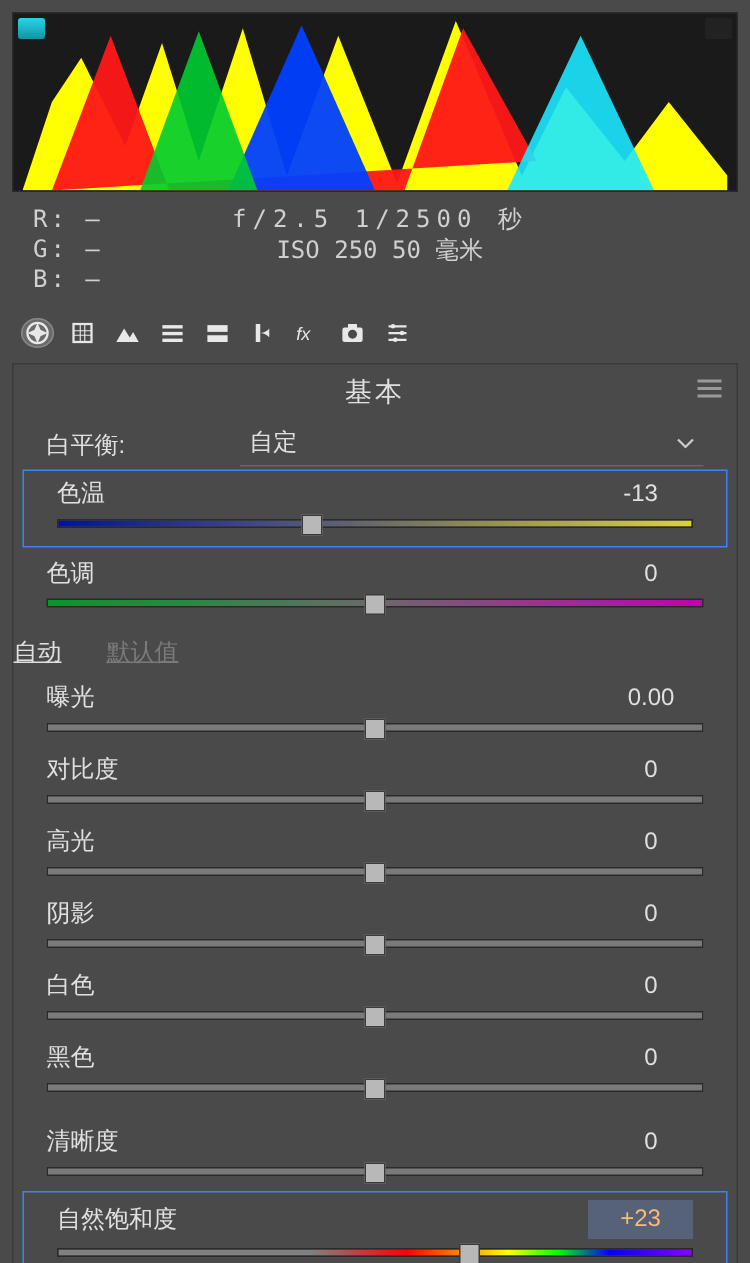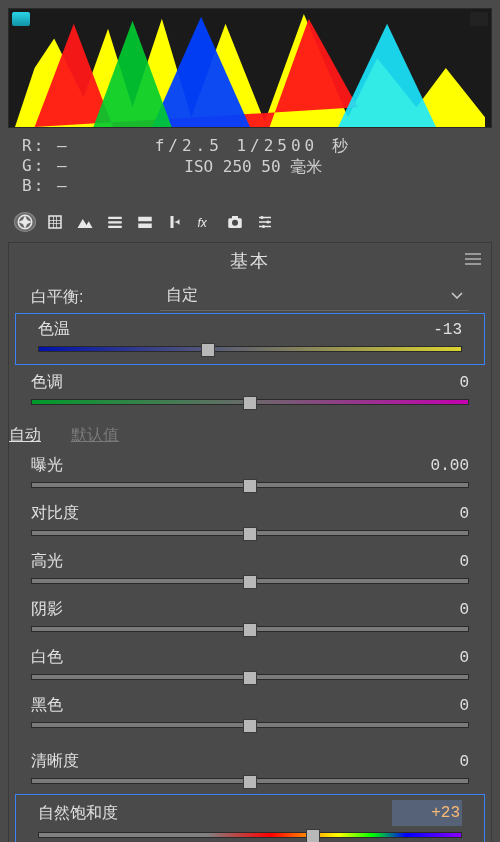--- a/index.html
+++ b/index.html
@@ -87,22 +87,22 @@
   .row {
     display: flex;
     align-items: center;
     padding: 5px 22px 0 22px;
     font-size: 16px;
     color: #e0e0e0;
   }
   .row .label { flex: 1; }
   .row .value {
     width: 70px;
-    text-align: right;
-    font-family: Liberation Mono, monospace;
+    text-align: center;
+    font-family: Liberation Sans, sans-serif;
     color: #e0e0e0;
   }
   .row .value.highlighted {
     background: rgba(120,170,255,.25);
     color: #fdba74;
     padding: 4px 2px;
   }
   .row.dropdown { padding-top: 6px; }
   .row.dropdown .dd {
     flex: 2.3;

